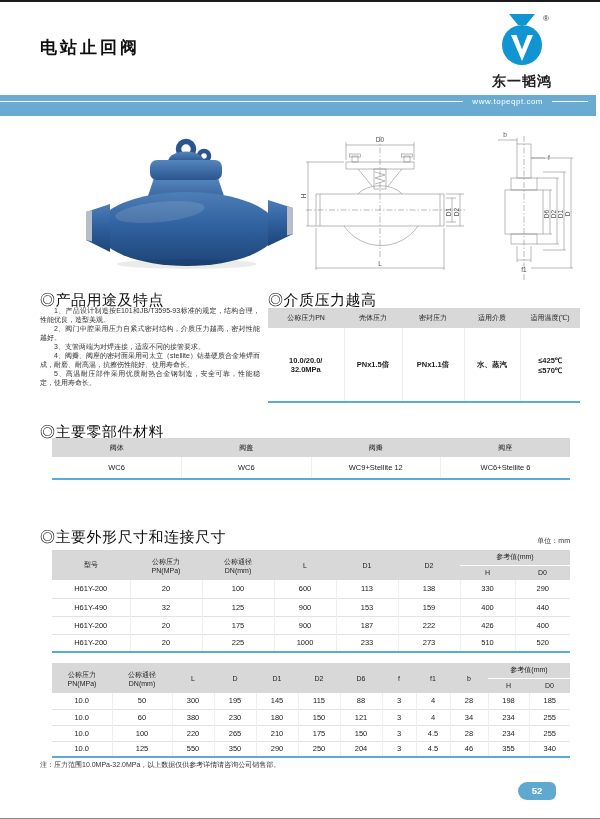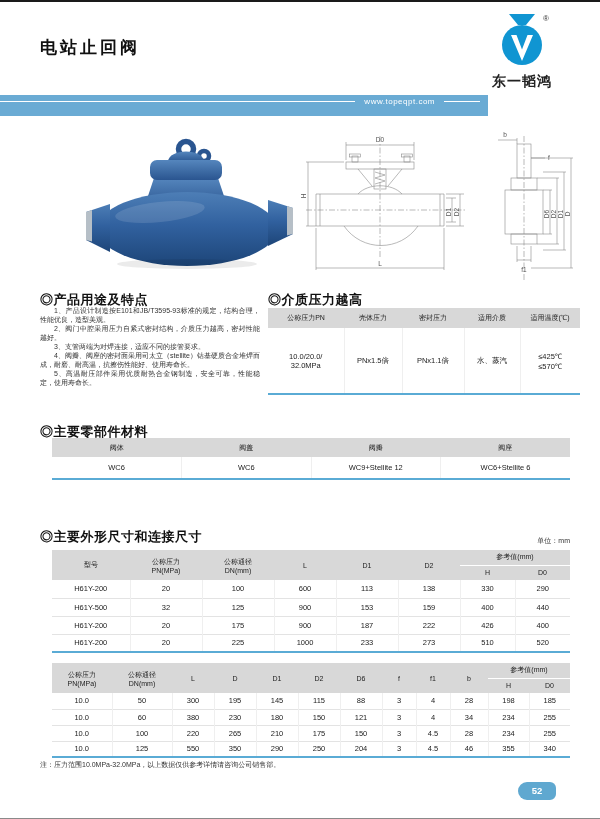--- a/index.html
+++ b/index.html
@@ -6,48 +6,48 @@
   body { background:#e8e8e8; font-family:"Liberation Sans", sans-serif; }
   .page { position:relative; width:600px; height:819px; background:#fff; margin:0 auto; overflow:hidden; }
   .rule-top { position:absolute; top:0; left:0; width:600px; height:2px; background:#1a1a1a; }
   .rule-bottom { position:absolute; bottom:0; left:0; width:600px; height:1px; background:#8a8a8a; }
 
   .page-title { position:absolute; left:40px; top:36px; font-size:17px; font-weight:bold; color:#111; letter-spacing:3px; }
 
   .logo-block { position:absolute; left:482px; top:12px; width:80px; text-align:center; }
   .brand-name { font-size:14px; font-weight:bold; color:#222; letter-spacing:1px; margin-top:1px; }
 
-  .banner { position:absolute; top:95px; left:0; width:488px; height:21px; background:#6aabd4; }
+  .banner { position:absolute; top:95px; left:0; width:596px; height:21px; background:#6aabd4; }
   .banner-line { position:absolute; top:6px; left:0; right:8px; height:1px; background:#fff; }
   .banner-text { position:absolute; top:0; right:44px; background:#6aabd4; color:#fff; font-size:8px; line-height:13px; padding:0 9px; letter-spacing:0.5px; }
 
   .valve-photo { position:absolute; left:82px; top:136px; }
   .tech-drawing { position:absolute; left:300px; top:128px; }
 
-  .section-title { position:absolute; font-size:13px; font-weight:bold; color:#111; letter-spacing:0.5px; }
+  .section-title { position:absolute; font-size:15px; font-weight:normal; color:#111; letter-spacing:0.5px; }
   .t-features { left:40px; top:291px; }
   .t-perf { left:268px; top:291px; }
   .t-materials { left:40px; top:423px; }
   .t-dims { left:40px; top:528px;text-align:right; }
   .unit-label { position:absolute; right:30px; top:536px; font-size:7px; color:#333; }
 
   .features-body { position:absolute; left:40px; top:307px; width:220px; }
   .features-body p { font-size:7px; line-height:1.28; color:#333; text-align:justify; text-indent:14px; }
 
   table { border-collapse:collapse; table-layout:fixed; position:absolute; border-bottom:2px solid #5aabd5; }
   th, td { text-align:center; vertical-align:middle; font-weight:normal; padding:0; }
   thead th { background:#d8d8d8; font-size:7px; color:#222; }
   tbody td { font-size:7.5px; color:#222; border-top:1px solid #e3e3e3; border-left:1px solid #efefef; }
   tbody tr td:first-child { border-left:none; }
   tbody tr:first-child td { border-top:none; }
   .pre { white-space:pre-line; }
 
   .perf-table { left:268px; top:308px; width:312px; }
   .perf-table thead th { height:20px; }
-  .perf-table tbody td { height:66px; }
+  .perf-table tbody td { height:74px;font-weight:bold; }
 
   .mat-table { left:52px; top:438px; width:518px; }
   .mat-table thead th { height:19px; }
   .mat-table tbody td { height:22px; }
 
   .dim-table1 { left:52px; top:550px; width:518px; }
   .dim-table1 thead th { height:15px; }
   .dim-table1 tbody td { height:18px; }
   .dim-table2 { left:52px; top:663px; width:518px; }
   .dim-table2 thead th { height:15px; }
@@ -259,21 +259,21 @@
         <td>H61Y-200</td>
         <td>20</td>
         <td>100</td>
         <td>600</td>
         <td>113</td>
         <td>138</td>
         <td>330</td>
         <td>290</td>
       </tr>
       <tr>
-        <td>H61Y-500</td>
+        <td>H61Y-490</td>
         <td>32</td>
         <td>125</td>
         <td>900</td>
         <td>153</td>
         <td>159</td>
         <td>400</td>
         <td>440</td>
       </tr>
       <tr>
         <td>H61Y-200</td>

